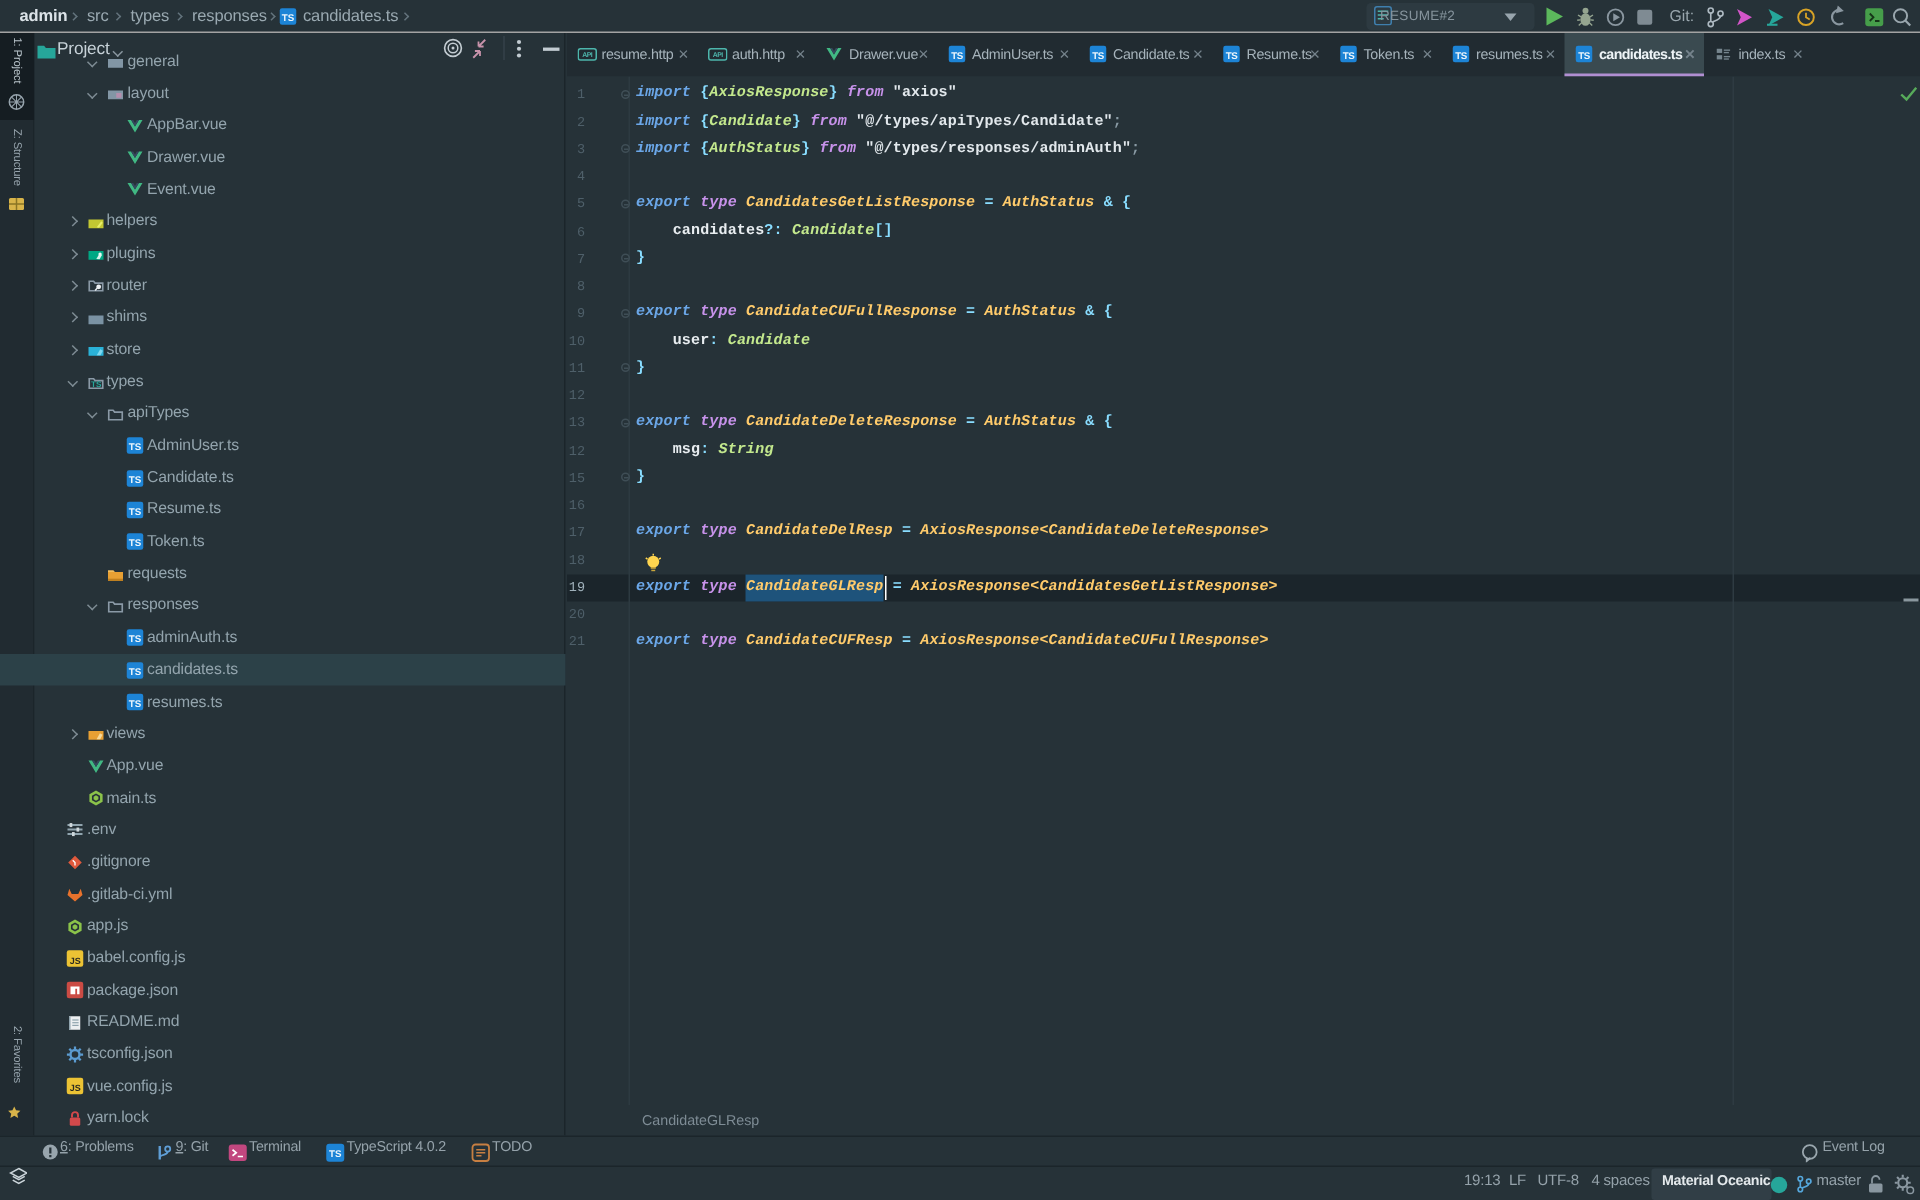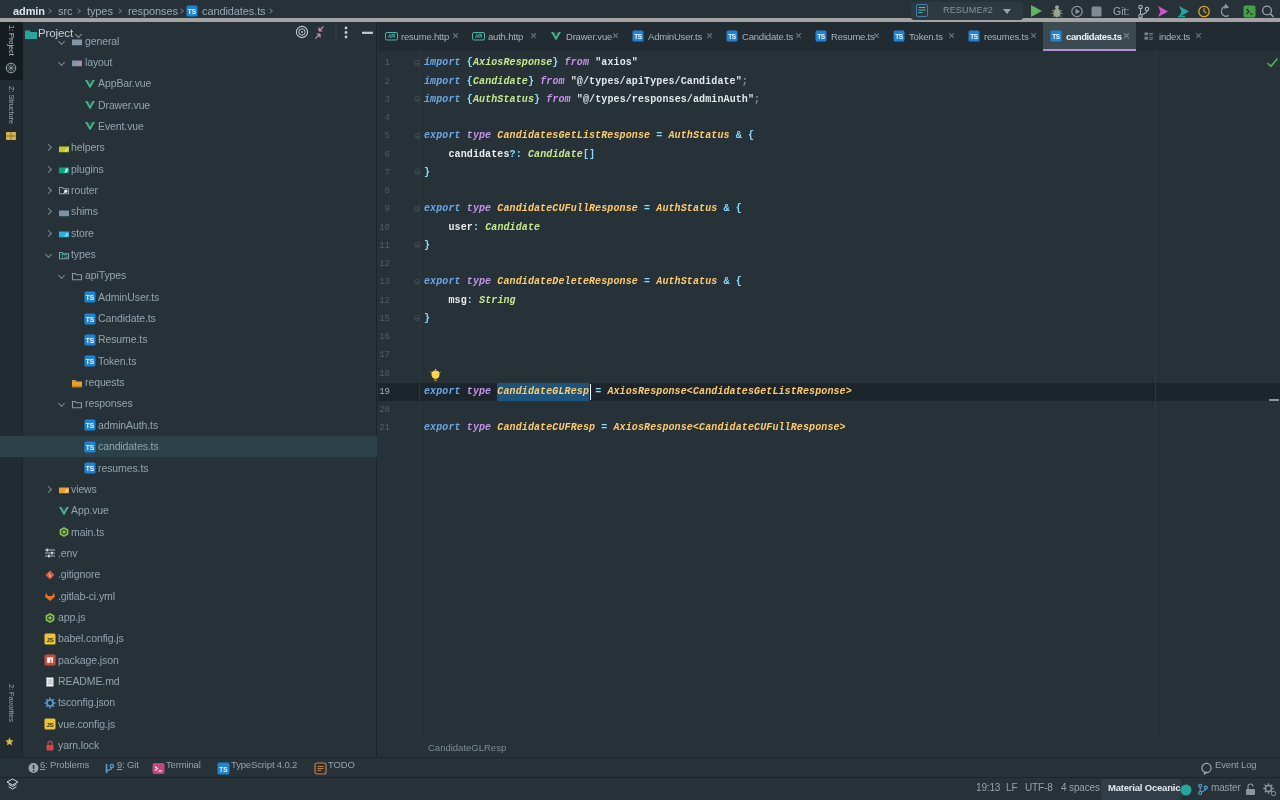--- a/index.html
+++ b/index.html
@@ -1,17 +1,17 @@
 <!DOCTYPE html>
 <html><head><meta charset="utf-8"><title>admin</title><style>*{margin:0;padding:0;box-sizing:border-box}
 svg{display:block}
 html,body{width:1280px;height:800px;overflow:hidden;background:#263238;font-family:"Liberation Sans",sans-serif}
 .abs{position:absolute}
 #app{position:relative;width:1280px;height:800px;background:#263238;overflow:hidden}
-#topbar{position:absolute;left:0;top:0;width:1280px;height:22px;background:#263238;border-bottom:4px solid #a3a3a3}
+#topbar{position:absolute;left:0;top:0;width:1280px;height:22px;background:#263238;border-bottom:1px solid #a3a3a3}
 .bc{position:absolute;top:0;height:22px;line-height:22px;font-size:11px;color:#9aa9b1;white-space:nowrap;letter-spacing:-.1px}
 .bc b{color:#dce3e8;font-weight:700}
 .bcsep{position:absolute;top:8.5px;width:4px;height:4px;border-right:1.3px solid #64747d;border-top:1.3px solid #64747d;transform:rotate(45deg)}
 #runbox{position:absolute;left:911px;top:2px;width:112px;height:18px;background:#2d3a41;border-radius:3px}
 #stripe{position:absolute;left:0;top:22px;width:23px;height:735px;background:#212b31;border-right:1px solid #1b252a}
 .vtxt{position:absolute;transform:rotate(90deg);transform-origin:0 0;font-size:7.5px;color:#97a4ad;letter-spacing:-.1px;white-space:nowrap;line-height:9px}
 #stripe .activebg{position:absolute;left:0;top:0;width:23px;height:58px;background:#151d22}
 #lpanel{position:absolute;left:23px;top:22px;width:354px;height:735px;background:#263238;border-right:1px solid #1b252a}
 #ptitle{position:absolute;left:16px;top:5px;font-size:11.5px;color:#c7d2d8;letter-spacing:-.1px}
 .trow{position:absolute;left:-23px;width:377px;height:21px;font-size:10.5px;color:#93a4ad}
@@ -79,21 +79,21 @@
       <span class="abs" style="left:916px;top:4px">
         <svg width="12" height="13" viewBox="0 0 12 13">
           <rect x="0.5" y="0.5" width="11" height="12" rx="1.5" fill="none" stroke="#3f7fae" stroke-width="1"></rect>
           <g stroke="#4db6ac" stroke-width="1">
             <line x1="2.5" y1="3.5" x2="9.5" y2="3.5"></line>
             <line x1="2.5" y1="6" x2="9.5" y2="6"></line>
             <line x1="2.5" y1="8.5" x2="6.5" y2="8.5"></line>
           </g>
         </svg>
       </span>
-  <span class="abs" style="left:920px;top:0;width:96px;text-align:center;font-size:9px;line-height:21px;color:#86949d;letter-spacing:.2px">RESUME#2</span>
+  <span class="abs" style="left:920px;top:0;width:96px;text-align:left;font-size:9px;line-height:21px;color:#86949d;letter-spacing:.2px">RESUME#2</span>
   <span class="abs" style="left:1003px;top:9px;width:0;height:0;border-left:4.5px solid transparent;border-right:4.5px solid transparent;border-top:5px solid #98a5ad"></span>
   <span class="abs" style="left:1113px;top:0;font-size:10.5px;line-height:22px;color:#9aa7ae">Git:</span>
   <span class="abs" style="left:900px;top:0;width:380px;height:22px">
         <svg width="380" height="22" viewBox="0 0 380 22">
           <path d="M131 5 L131 17 L142 11 Z" fill="#5cb85c"></path>
           <ellipse cx="157" cy="13" rx="3.4" ry="4.2" fill="#95a590"></ellipse>
           <circle cx="157" cy="7.2" r="2" fill="#95a590"></circle>
           <g stroke="#95a590" stroke-width="0.9">
             <line x1="152" y1="10" x2="154" y2="11.2"></line>
             <line x1="151.5" y1="13.5" x2="153.6" y2="13.2"></line>
@@ -657,20 +657,21 @@
 <div class="cl" style="top:39.90px"><span class="k1">import </span><span class="cy">{</span><span class="tg">AuthStatus</span><span class="cy">}</span> <span class="k2">from</span> <span class="st">"@/types/responses/adminAuth"</span><span class="sc">;</span></div>
 <div class="cl" style="top:76.40px"><span class="k1">export </span><span class="k2">type </span><span class="ty">CandidatesGetListResponse</span> <span class="cy">=</span> <span class="ty">AuthStatus</span> <span class="cy">&amp;</span> <span class="cy">{</span></div>
 <div class="cl" style="top:94.65px">    <span class="pr">candidates</span><span class="cy">?:</span> <span class="tg">Candidate</span><span class="cy">[]</span></div>
 <div class="cl" style="top:112.90px"><span class="cy">}</span></div>
 <div class="cl" style="top:149.40px"><span class="k1">export </span><span class="k2">type </span><span class="ty">CandidateCUFullResponse</span> <span class="cy">=</span> <span class="ty">AuthStatus</span> <span class="cy">&amp;</span> <span class="cy">{</span></div>
 <div class="cl" style="top:167.65px">    <span class="pr">user</span><span class="cy">:</span> <span class="tg">Candidate</span></div>
 <div class="cl" style="top:185.90px"><span class="cy">}</span></div>
 <div class="cl" style="top:222.40px"><span class="k1">export </span><span class="k2">type </span><span class="ty">CandidateDeleteResponse</span> <span class="cy">=</span> <span class="ty">AuthStatus</span> <span class="cy">&amp;</span> <span class="cy">{</span></div>
 <div class="cl" style="top:240.65px">    <span class="pr">msg</span><span class="cy">:</span> <span class="tg">String</span></div>
 <div class="cl" style="top:258.90px"><span class="cy">}</span></div>
+<div class="cl" style="top:295.40px"><span class="k1">export </span><span class="k2">type </span><span class="ty">CandidateDelResp</span> <span class="cy">=</span> <span class="ty">AxiosResponse&lt;CandidateDeleteResponse&gt;</span></div>
 <div class="cl" style="top:368.40px"><span class="k1">export </span><span class="k2">type </span><span class="ty">CandidateCUFResp</span> <span class="cy">=</span> <span class="ty">AxiosResponse&lt;CandidateCUFullResponse&gt;</span></div>
 <div class="cl" style="top:331.90px"><span class="k1">export </span><span class="k2">type </span><span class="ty" style="position:relative;z-index:1">CandidateGLResp</span> <span class="cy">=</span> <span class="ty">AxiosResponse&lt;CandidatesGetListResponse&gt;</span></div>
   <span class="abs" style="left:51px;top:318px">
         <svg width="13" height="14" viewBox="0 0 13 14">
           <circle cx="6.5" cy="5.5" r="4" fill="#ffd54f"></circle>
           <rect x="4.8" y="9" width="3.4" height="1.2" fill="#c9a63c"></rect>
           <rect x="5.2" y="10.8" width="2.6" height="1" fill="#c9a63c"></rect>
           <g stroke="#ffd54f" stroke-width="1">
             <line x1="6.5" y1="0" x2="6.5" y2="1.3"></line>
             <line x1="1.5" y1="3" x2="2.7" y2="3.7"></line>

